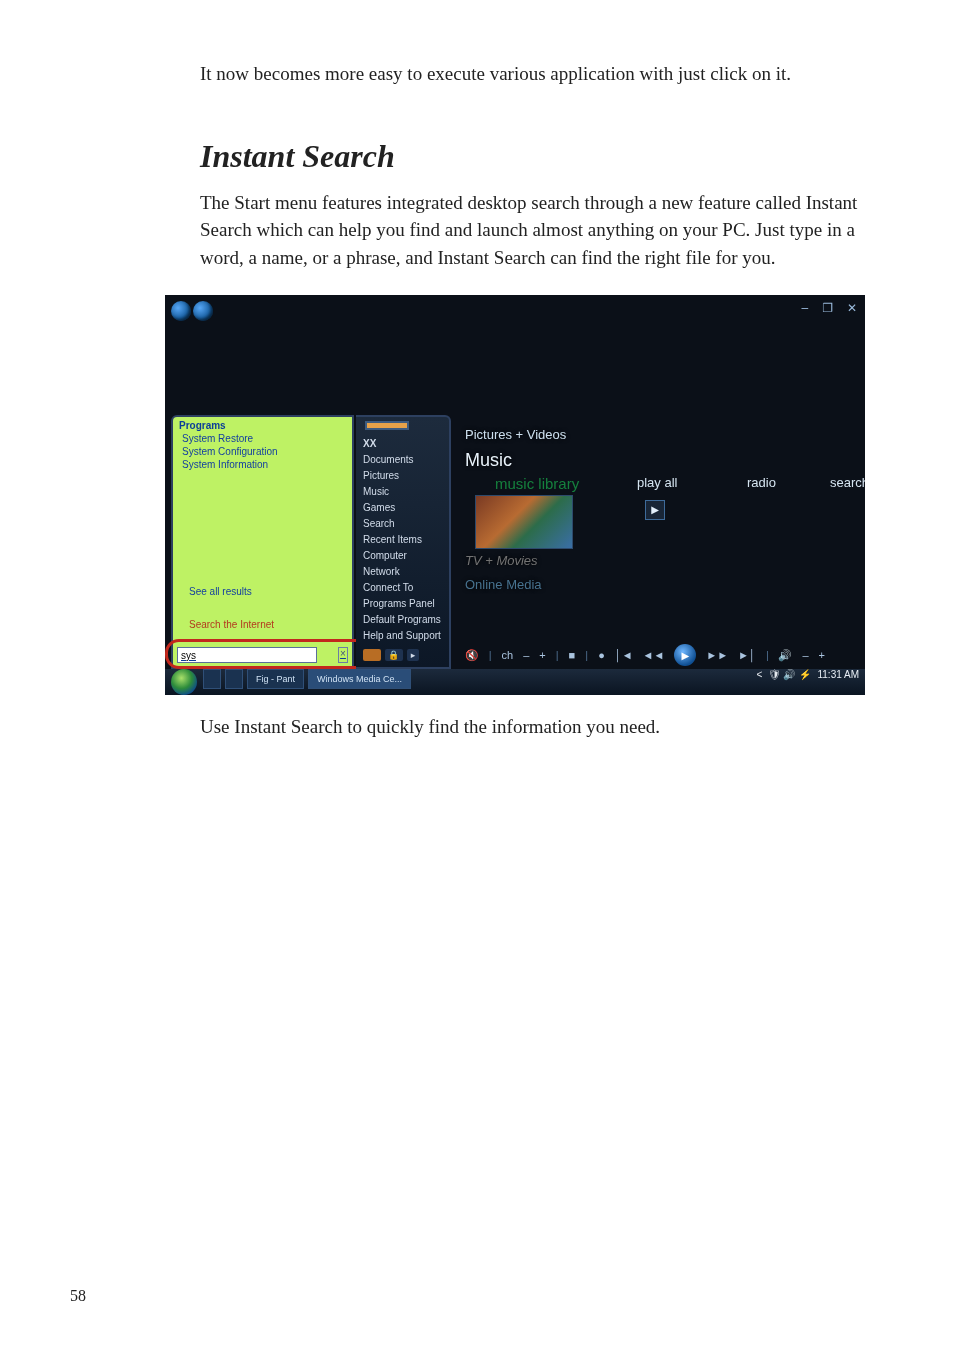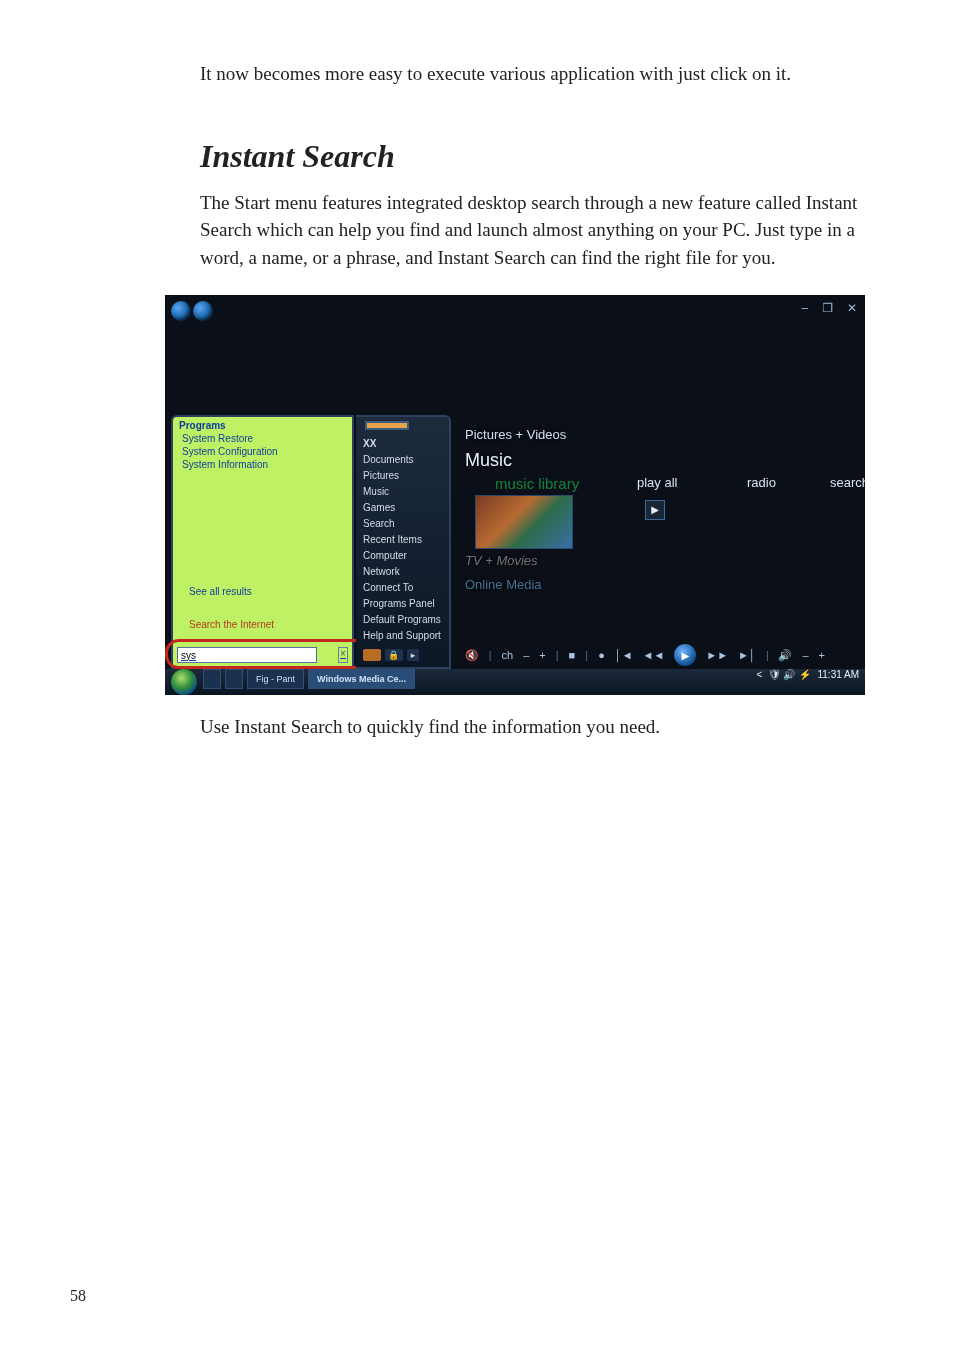--- a/index.html
+++ b/index.html
@@ -337,21 +337,21 @@
         <span>🔊</span>
         <span>–</span>
         <span>+</span>
       </div>
 
       <div class="taskbar">
         <div class="start"></div>
         <div class="task"></div>
         <div class="task"></div>
         <div class="task">Fig - Pant</div>
-        <div class="task" style="background:#2a4d78;font-weight:bold;">Windows Media Ce...</div>
+        <div class="task" style="background:#2a4d78;">Windows Media Ce...</div>
         <div class="tray">
           <span>&lt;</span>
           <span>🛡 🔊 ⚡</span>
           <span class="clock">11:31 AM</span>
         </div>
       </div>
 
     </div>
 
     <p class="caption">Use Instant Search to quickly find the information you need.</p>

